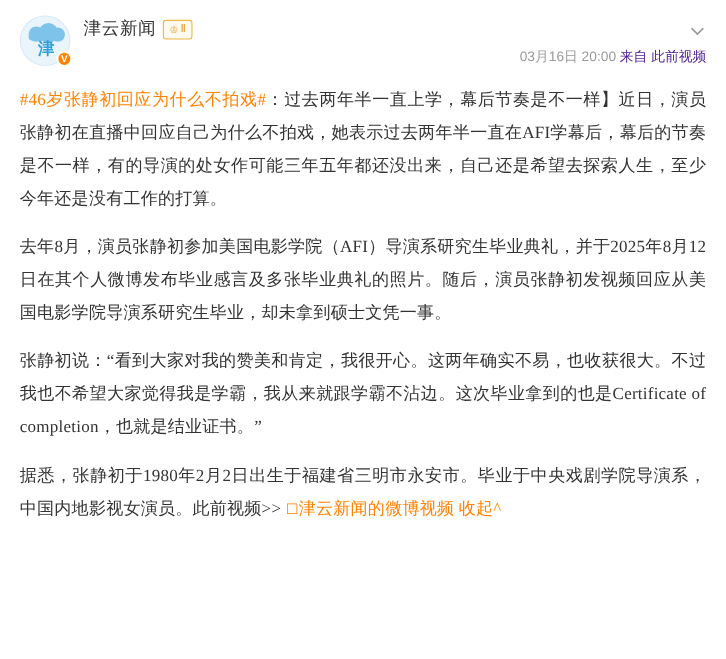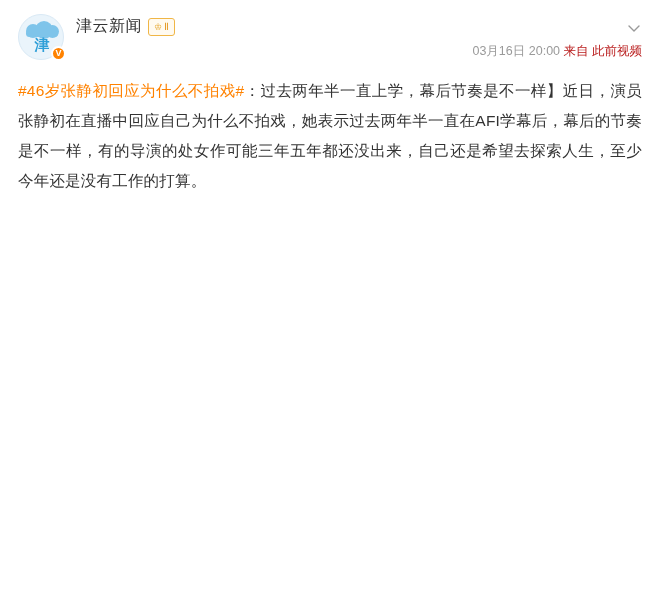--- a/index.html
+++ b/index.html
@@ -123,21 +123,21 @@
     color: #e5a52b;
   }
   .time-row {
     margin-top: 6px;
     font-size: 12.5px;
     color: #9a9a9a;
     line-height: 16px;
     white-space: nowrap;
   }
   .time-row .src {
-    color: #b91c1c;
+    color: #4c1d95;
   }
   .chevron {
     position: absolute;
     right: 0px;
     top: 6px;
     width: 16px;
     height: 16px;
     cursor: pointer;
   }
   .chevron svg { display: block; }
@@ -145,20 +145,21 @@
   .content {
     margin-top: 14px;
     font-size: 15.5px;
     line-height: 30px;
     color: #333333;
     letter-spacing: 0.2px;
     text-align: justify;
   }
   .content p {
     margin: 0 0 14px 0;
+    font-family: Liberation Serif, serif;
   }
   .content p:last-child {
     margin-bottom: 0;
   }
   .topic {
     color: #ff8200;
   }
   .link {
     color: #ff8200;
     cursor: pointer;
@@ -214,15 +215,22 @@
       <svg width="16" height="16" viewBox="0 0 16 16">
         <path d="M3 6 L8 11 L13 6" fill="none" stroke="#999" stroke-width="1.4" stroke-linecap="round" stroke-linejoin="round"></path>
       </svg>
     </div>
   </div>
 
   <div class="content">
     <p class="first-para">
       <span class="topic">#46岁张静初回应为什么不拍戏#</span><span>：过去两年半一直上学，幕后节奏是不一样】近日，演员张静初在直播中回应自己为什么不拍戏，她表示过去两年半一直在AFI学幕后，幕后的节奏是不一样，有的导演的处女作可能三年五年都还没出来，自己还是希望去探索人生，至少今年还是没有工作的打算。</span>
     </p>
+    <p>去年8月，演员张静初参加美国电影学院（AFI）导演系研究生毕业典礼，并于2025年8月12日在其个人微博发布毕业感言及多张毕业典礼的照片。随后，演员张静初发视频回应从美国电影学院导演系研究生毕业，却未拿到硕士文凭一事。</p>
+    <p>张静初说：“看到大家对我的赞美和肯定，我很开心。这两年确实不易，也收获很大。不过我也不希望大家觉得我是学霸，我从来就跟学霸不沾边。这次毕业拿到的也是Certificate of completion，也就是结业证书。”</p>
+    <p>
+      <span>据悉，张静初于1980年2月2日出生于福建省三明市永安市。毕业于中央戏剧学院导演系，中国内地影视女演员。此前视频&gt;&gt;</span>
+      <span class="link-icon">☐</span><span class="link">津云新闻的微博视频</span>
+      <span class="collapse"><span>收起</span>^</span>
+    </p>
   </div>
 
 </div>
 
 </body></html>

